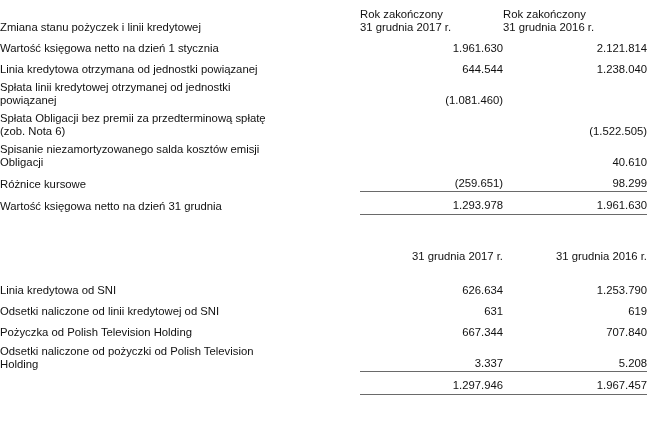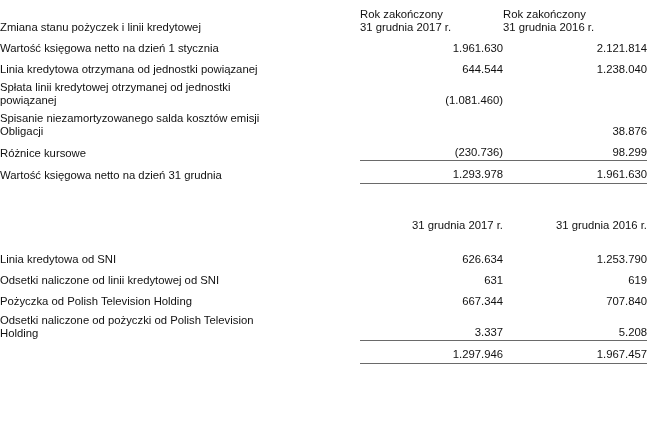--- a/index.html
+++ b/index.html
@@ -146,33 +146,41 @@
 
       <tr class="r-two">
         <td class="lbl">
           <span>Spłata linii kredytowej otrzymanej od jednostki</span><br>
           <span>powiązanej</span>
         </td>
         <td class="num v1">(1.081.460)</td>
         <td class="num v2"></td>
       </tr>
 
+      <tr class="r-two">
+        <td class="lbl">
+          <span>Spłata Obligacji  bez premii za przedterminową spłatę</span><br>
+          <span>(zob. Nota 6)</span>
+        </td>
+        <td class="num v1"></td>
+        <td class="num v2">(1.522.505)</td>
+      </tr>
 
       <tr class="r-two">
         <td class="lbl">
           <span>Spisanie niezamortyzowanego salda kosztów emisji</span><br>
           <span>Obligacji</span>
         </td>
         <td class="num v1"></td>
-        <td class="num v2">38.876</td>
+        <td class="num v2">40.610</td>
       </tr>
 
       <tr class="r1">
         <td class="lbl">Różnice kursowe</td>
-        <td class="num v1">(230.736)</td>
+        <td class="num v1">(259.651)</td>
         <td class="num v2">98.299</td>
       </tr>
 
       <tr class="r-total">
         <td class="lbl bold">Wartość księgowa netto na dzień 31 grudnia</td>
         <td class="num v1 bold rule-top rule-bottom rule-pad-1">1.293.978</td>
         <td class="num v2 bold rule-top rule-bottom rule-pad-1">1.961.630</td>
       </tr>
 
     </tbody>

